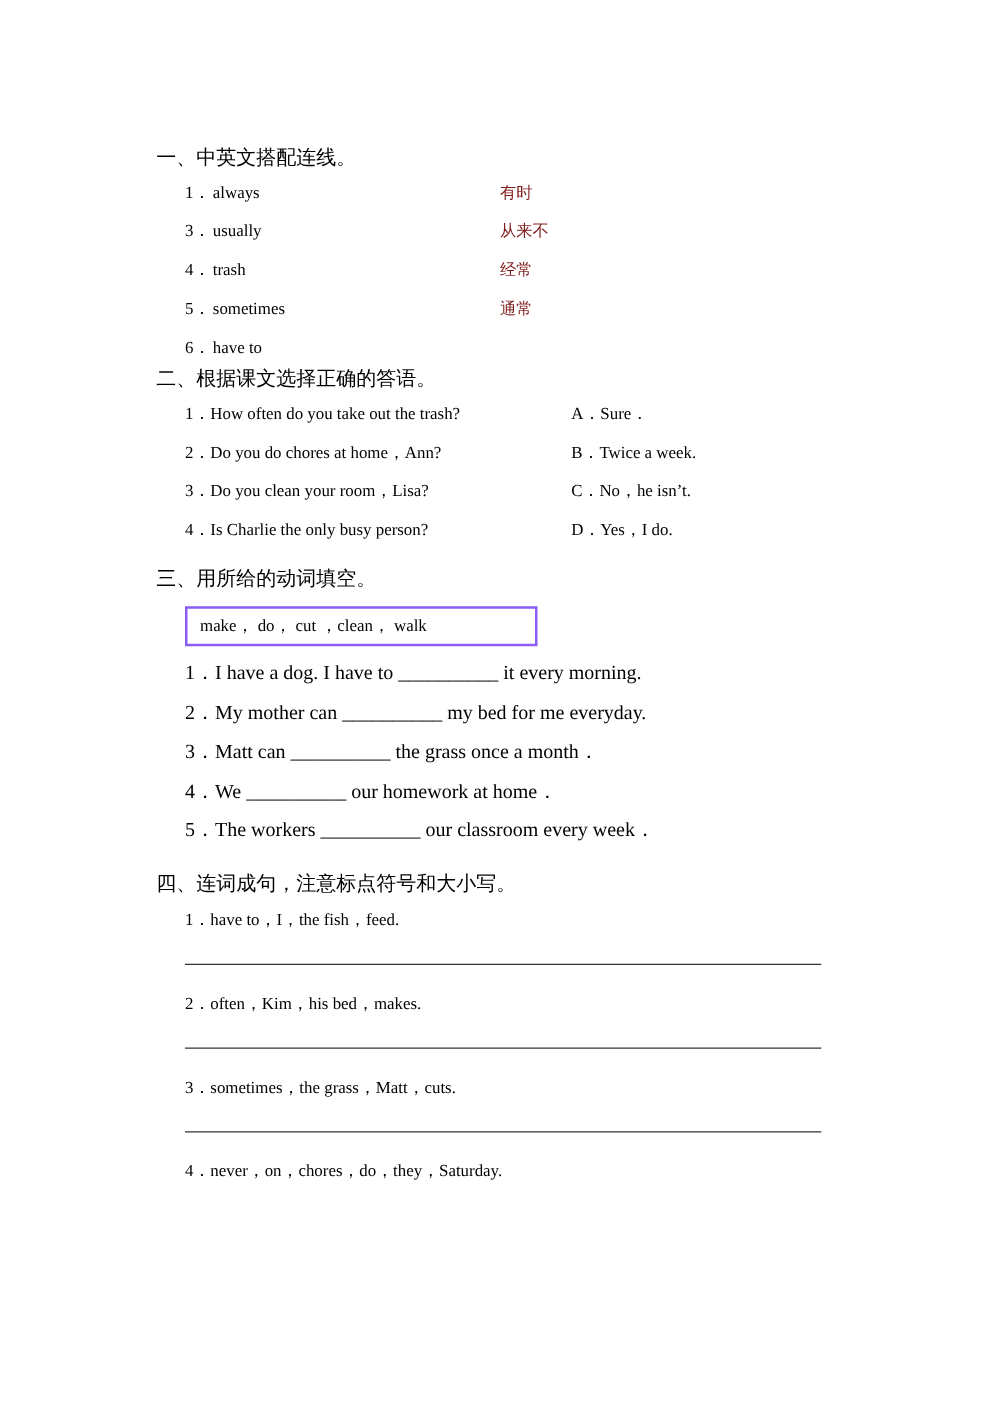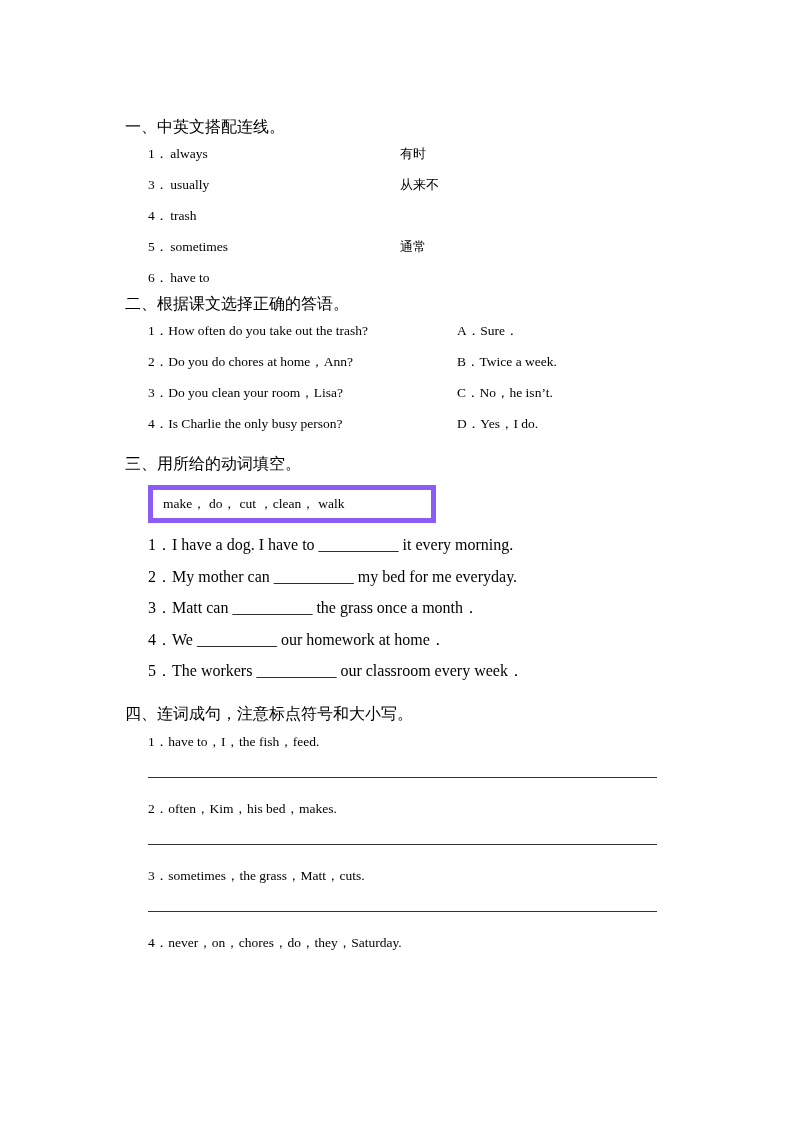--- a/index.html
+++ b/index.html
@@ -38,35 +38,35 @@
     font-size: 13.5px;
     line-height: 31px;
     height: 31px;
     white-space: nowrap;
   }
   .match-row {
     display: grid;
     grid-template-columns: 252px auto;
   }
   .match-row .zh {
-    color: #000000;
+    color: #7f1d1d;
     font-size: 13px;
   }
   .qa-row {
     display: grid;
     grid-template-columns: 309px auto;
   }
   .num { margin-right: 2px; }
   .s2-heading { }
   .s3-heading { margin-top: 14px; }
   .s4-heading { margin-top: 16px; }
   .word-bank {
     margin: 10px 0 6px 23px;
     width: 258px;
-    border: 5px solid #8b5cf6;
+    border: 2px solid #8b5cf6;
     font-size: 13.5px;
     line-height: 18px;
     padding: 5px 10px;
     white-space: nowrap;
   }
   .fill-row {
     font-size: 16px;
     line-height: 31.5px;
     height: 31.5px;
     white-space: nowrap;
@@ -97,20 +97,21 @@
       <div class="row match-row">
         <span><span class="num">1．</span><span>always</span></span>
         <span class="zh">有时</span>
       </div>
       <div class="row match-row">
         <span><span class="num">3．</span><span>usually</span></span>
         <span class="zh">从来不</span>
       </div>
       <div class="row match-row">
         <span><span class="num">4．</span><span>trash</span></span>
+        <span class="zh">经常</span>
       </div>
       <div class="row match-row">
         <span><span class="num">5．</span><span>sometimes</span></span>
         <span class="zh">通常</span>
       </div>
       <div class="row match-row">
         <span><span class="num">6．</span><span>have to</span></span>
       </div>
     </div>
   </div>

